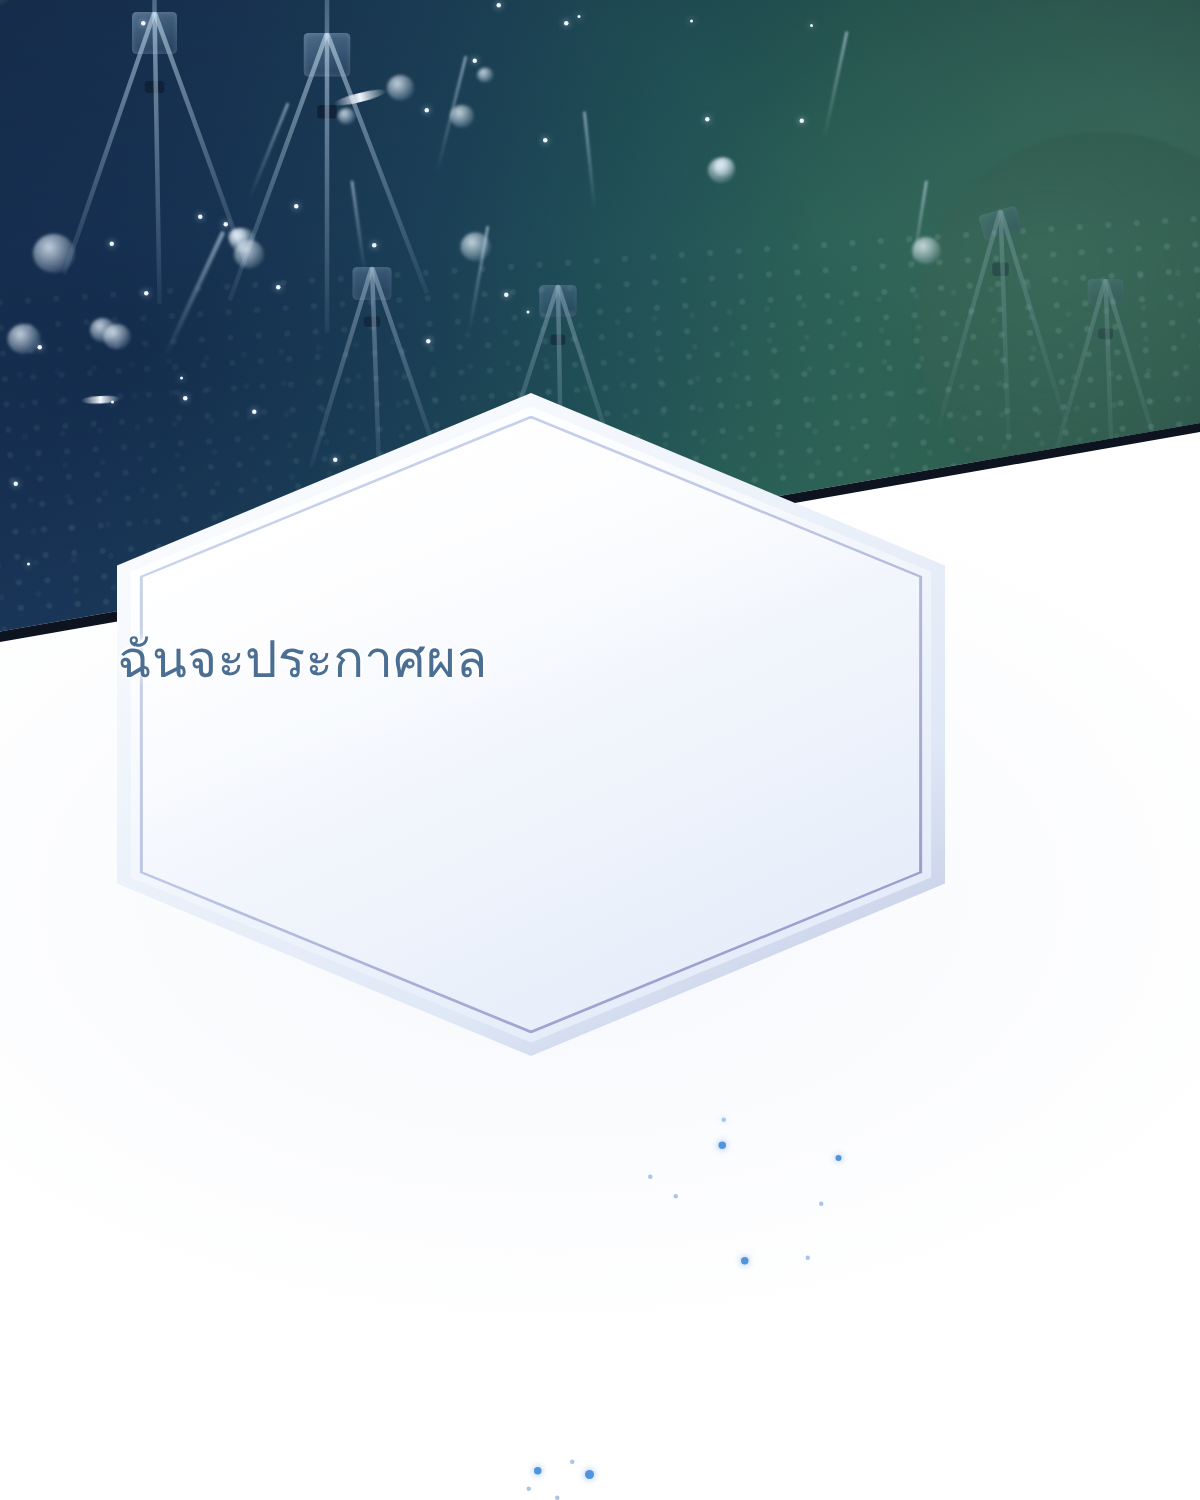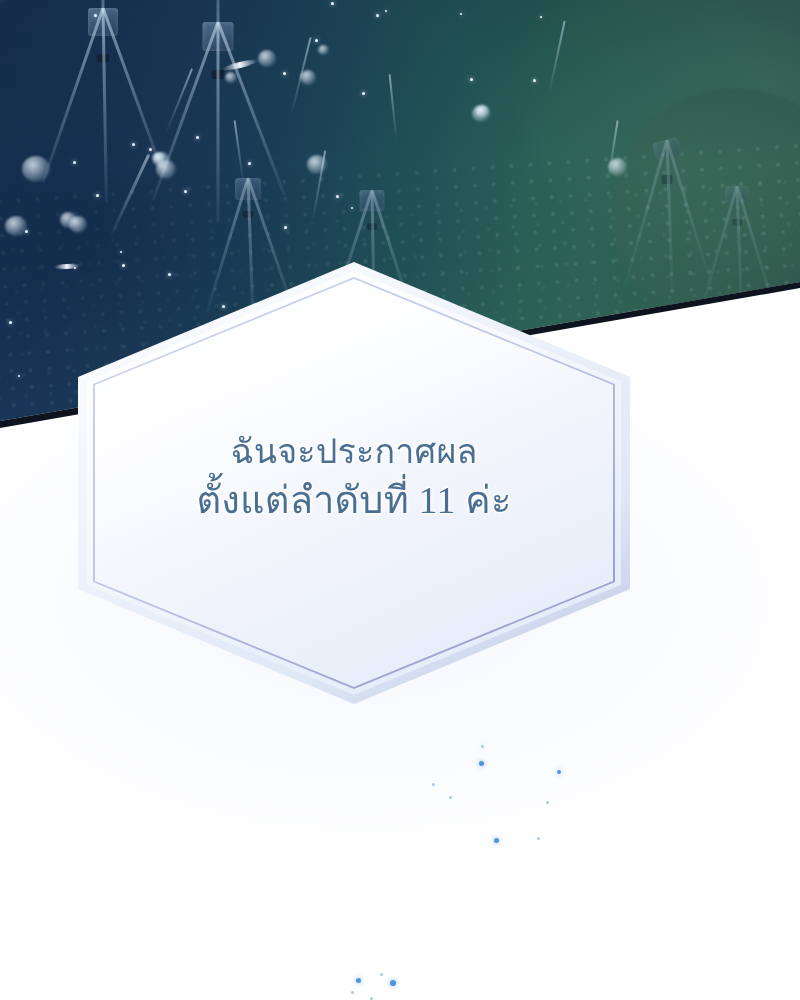--- a/index.html
+++ b/index.html
@@ -246,22 +246,22 @@
   }
   
   .hex-sheen {
     left: 17px; top: 17px; right: 17px; bottom: 17px;
     background: linear-gradient(160deg, rgba(255,255,255,0.95) 0%, rgba(255,255,255,0.55) 26%, rgba(255,255,255,0) 48%);
   }
 
   .bubble-text {
     position: absolute;
     left: 0; right: 0;
-    top: 168px;
-    text-align: center;
+    top: 157px;
+    text-align: left;
     color: #4a6f92;
     font-family: "Liberation Serif", "DejaVu Serif", serif;
     font-size: 34px;
     line-height: 1.32;
     letter-spacing: 0.2px;
     text-shadow:
        0 0 4px #ffffff,
        0 0 9px #ffffff,
        1px 1px 0 rgba(255,255,255,0.95),
       -1px -1px 0 rgba(255,255,255,0.95);
@@ -418,17 +418,16 @@
 
   <div class="bubble-wrap">
     <div class="hex hex-outer"></div>
     <div class="hex hex-body"></div>
     <div class="hex hex-inner-stroke"></div>
     <div class="hex hex-inner-fill"></div>
     <div class="hex hex-sheen"></div>
 
     <div class="bubble-text">
       <div class="line1">ฉันจะประกาศผล</div>
-      <div class="line2">ตั้งแต่ลำดับที่ 11 ค่ะ</div>
     </div>
   </div>
 
 </div>
 
 </body></html>

